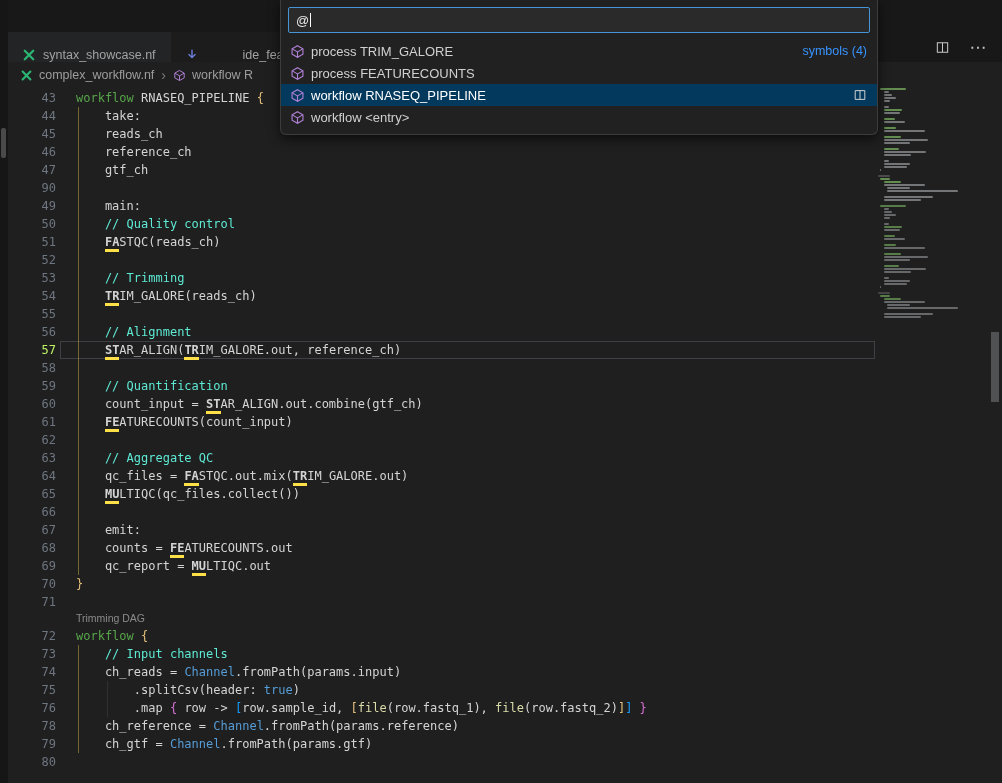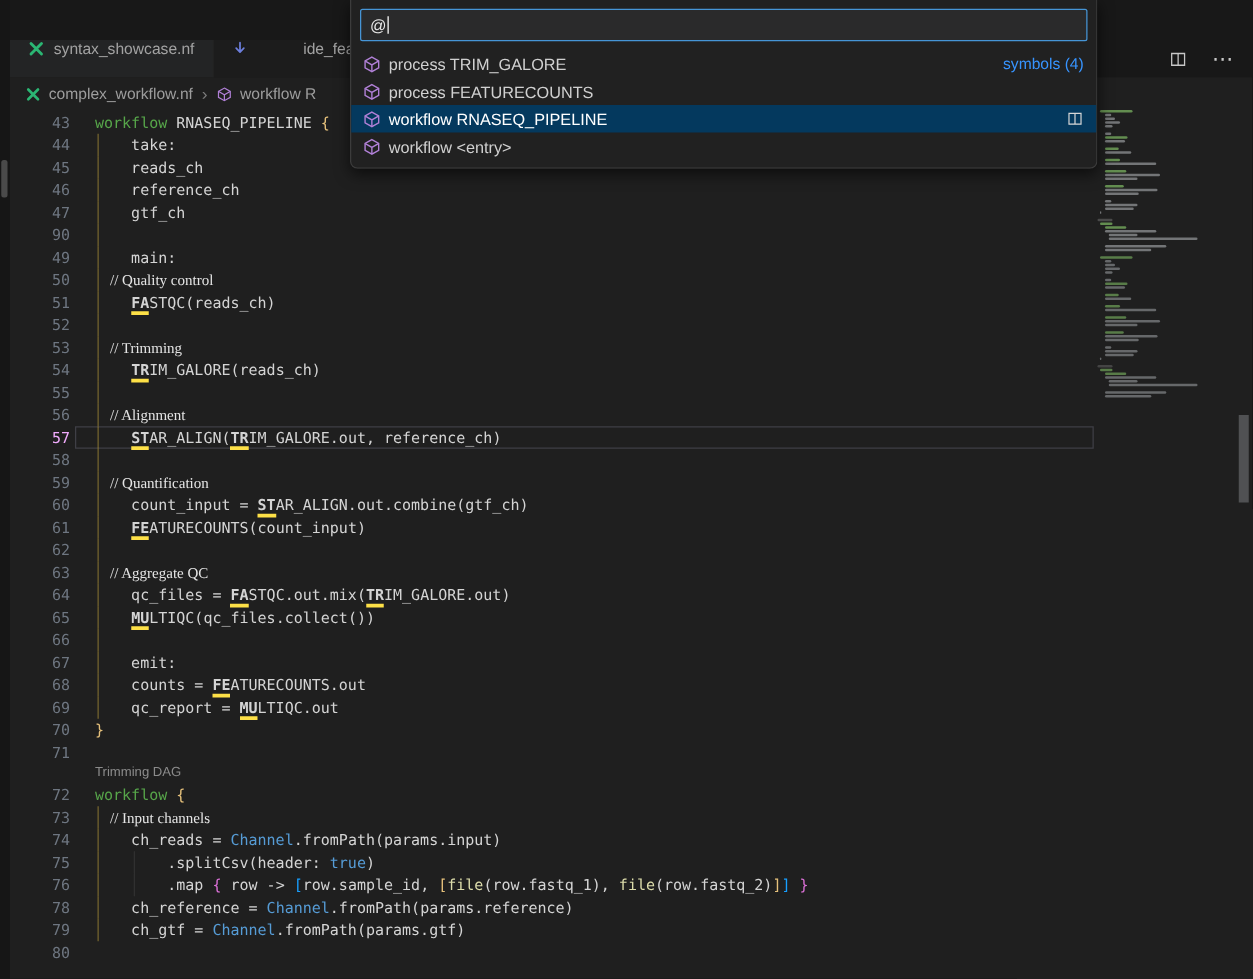--- a/index.html
+++ b/index.html
@@ -6,47 +6,47 @@
   .window{position:relative;width:1002px;height:783px;overflow:hidden;background:#1f1f1f;
           font-family:"Liberation Sans",sans-serif;color:#cccccc;}
 
   
   .leftstrip{position:absolute;left:0;top:0;bottom:0;width:8px;background:#161616;z-index:5;}
   .nub{position:absolute;left:1px;top:128px;width:5px;height:30px;background:#4a4a4a;border-radius:2px;}
 
   
   .titlebar{position:absolute;left:8px;right:0;top:0;height:32px;background:#181818;}
   .tabbar{position:absolute;left:8px;right:0;top:32px;height:30px;background:#181818;display:flex;align-items:stretch;}
-  .tab{display:flex;align-items:flex-start;gap:7px;padding:0 14px;font-size:12.5px;color:#a2a2a2;
+  .tab{display:flex;align-items:flex-end;gap:7px;padding:0 14px;font-size:12.5px;color:#a2a2a2;
        border-right:1px solid #252525;white-space:nowrap;}
   .tab.t1{background:#232425;}
   .tab.t2{background:#1c1c1c;min-width:120px;gap:44px;}
   .tab-actions{margin-left:auto;display:flex;align-items:center;gap:16px;padding-right:14px;color:#c8c8c8;}
   .icon-btn{display:flex;align-items:center;justify-content:center;width:20px;height:20px;cursor:pointer;}
   .ellipsis{font-size:17px;line-height:1;color:#c8c8c8;}
 
   
   .breadcrumbs{position:absolute;left:8px;right:0;top:62px;height:26px;background:#1f1f1f;
                display:flex;align-items:center;gap:6px;padding-left:12px;font-size:12.5px;color:#9d9d9d;}
   .bc-sep{color:#7c7c7c;font-size:14px;margin:0 1px;}
 
   
   .editor{position:absolute;left:8px;right:0;top:88px;bottom:0;background:#1f1f1f;
           font-family:"DejaVu Sans Mono",monospace;font-size:12px;line-height:18px;}
   .code-scroll{position:absolute;left:0;right:127px;top:1px;}
   .line{display:flex;height:18px;}
   .num{flex:none;width:48px;text-align:right;color:#6e7681;font-size:12px;}
   .code{flex:1;margin-left:4px;padding-left:16px;position:relative;color:#d4d4d4;white-space:pre;}
-  .line.current .num{color:#f0abfc;}
+  .line.current .num{color:#bef264;}
   .line.current .code{box-shadow:inset 0 0 0 1px #3f3f46;}
   .lens{height:16px;line-height:15px;padding-left:68px;font-size:10.5px;color:#8b8b8b;
         font-family:"Liberation Sans",sans-serif;cursor:pointer;}
   .gl{position:absolute;top:0;bottom:0;width:1px;}
   .gl.gold{background:rgba(187,159,61,0.55);}
-  .gl.dim{background:rgba(255,255,255,0.08);} .kw{color:#57a64a;} .cm{color:#e5e5e5;font-family:Liberation Serif, serif;} .ty{color:#569cd6;}
+  .gl.dim{background:rgba(255,255,255,0.08);} .kw{color:#57a64a;} .cm{color:#5eead4;} .ty{color:#569cd6;}
   .ct{color:#569cd6;} .fn{color:#dcdcaa;}
   .b1{color:#e5c07b;} .b2{color:#da70d6;} .b3{color:#179fff;} .b4{color:#e5c07b;}
   .lnk{border-bottom:3px solid #fde047;font-weight:bold;}
 
   
   .minimap{position:absolute;right:40px;top:0;width:84px;}
   .mbar{height:2px;margin-bottom:1px;border-radius:1px;}
   .vscroll{position:absolute;right:0;top:0;bottom:0;width:14px;}
   .thumb{position:absolute;right:3px;top:244px;width:8px;height:70px;background:rgba(140,143,146,0.45);}
 

